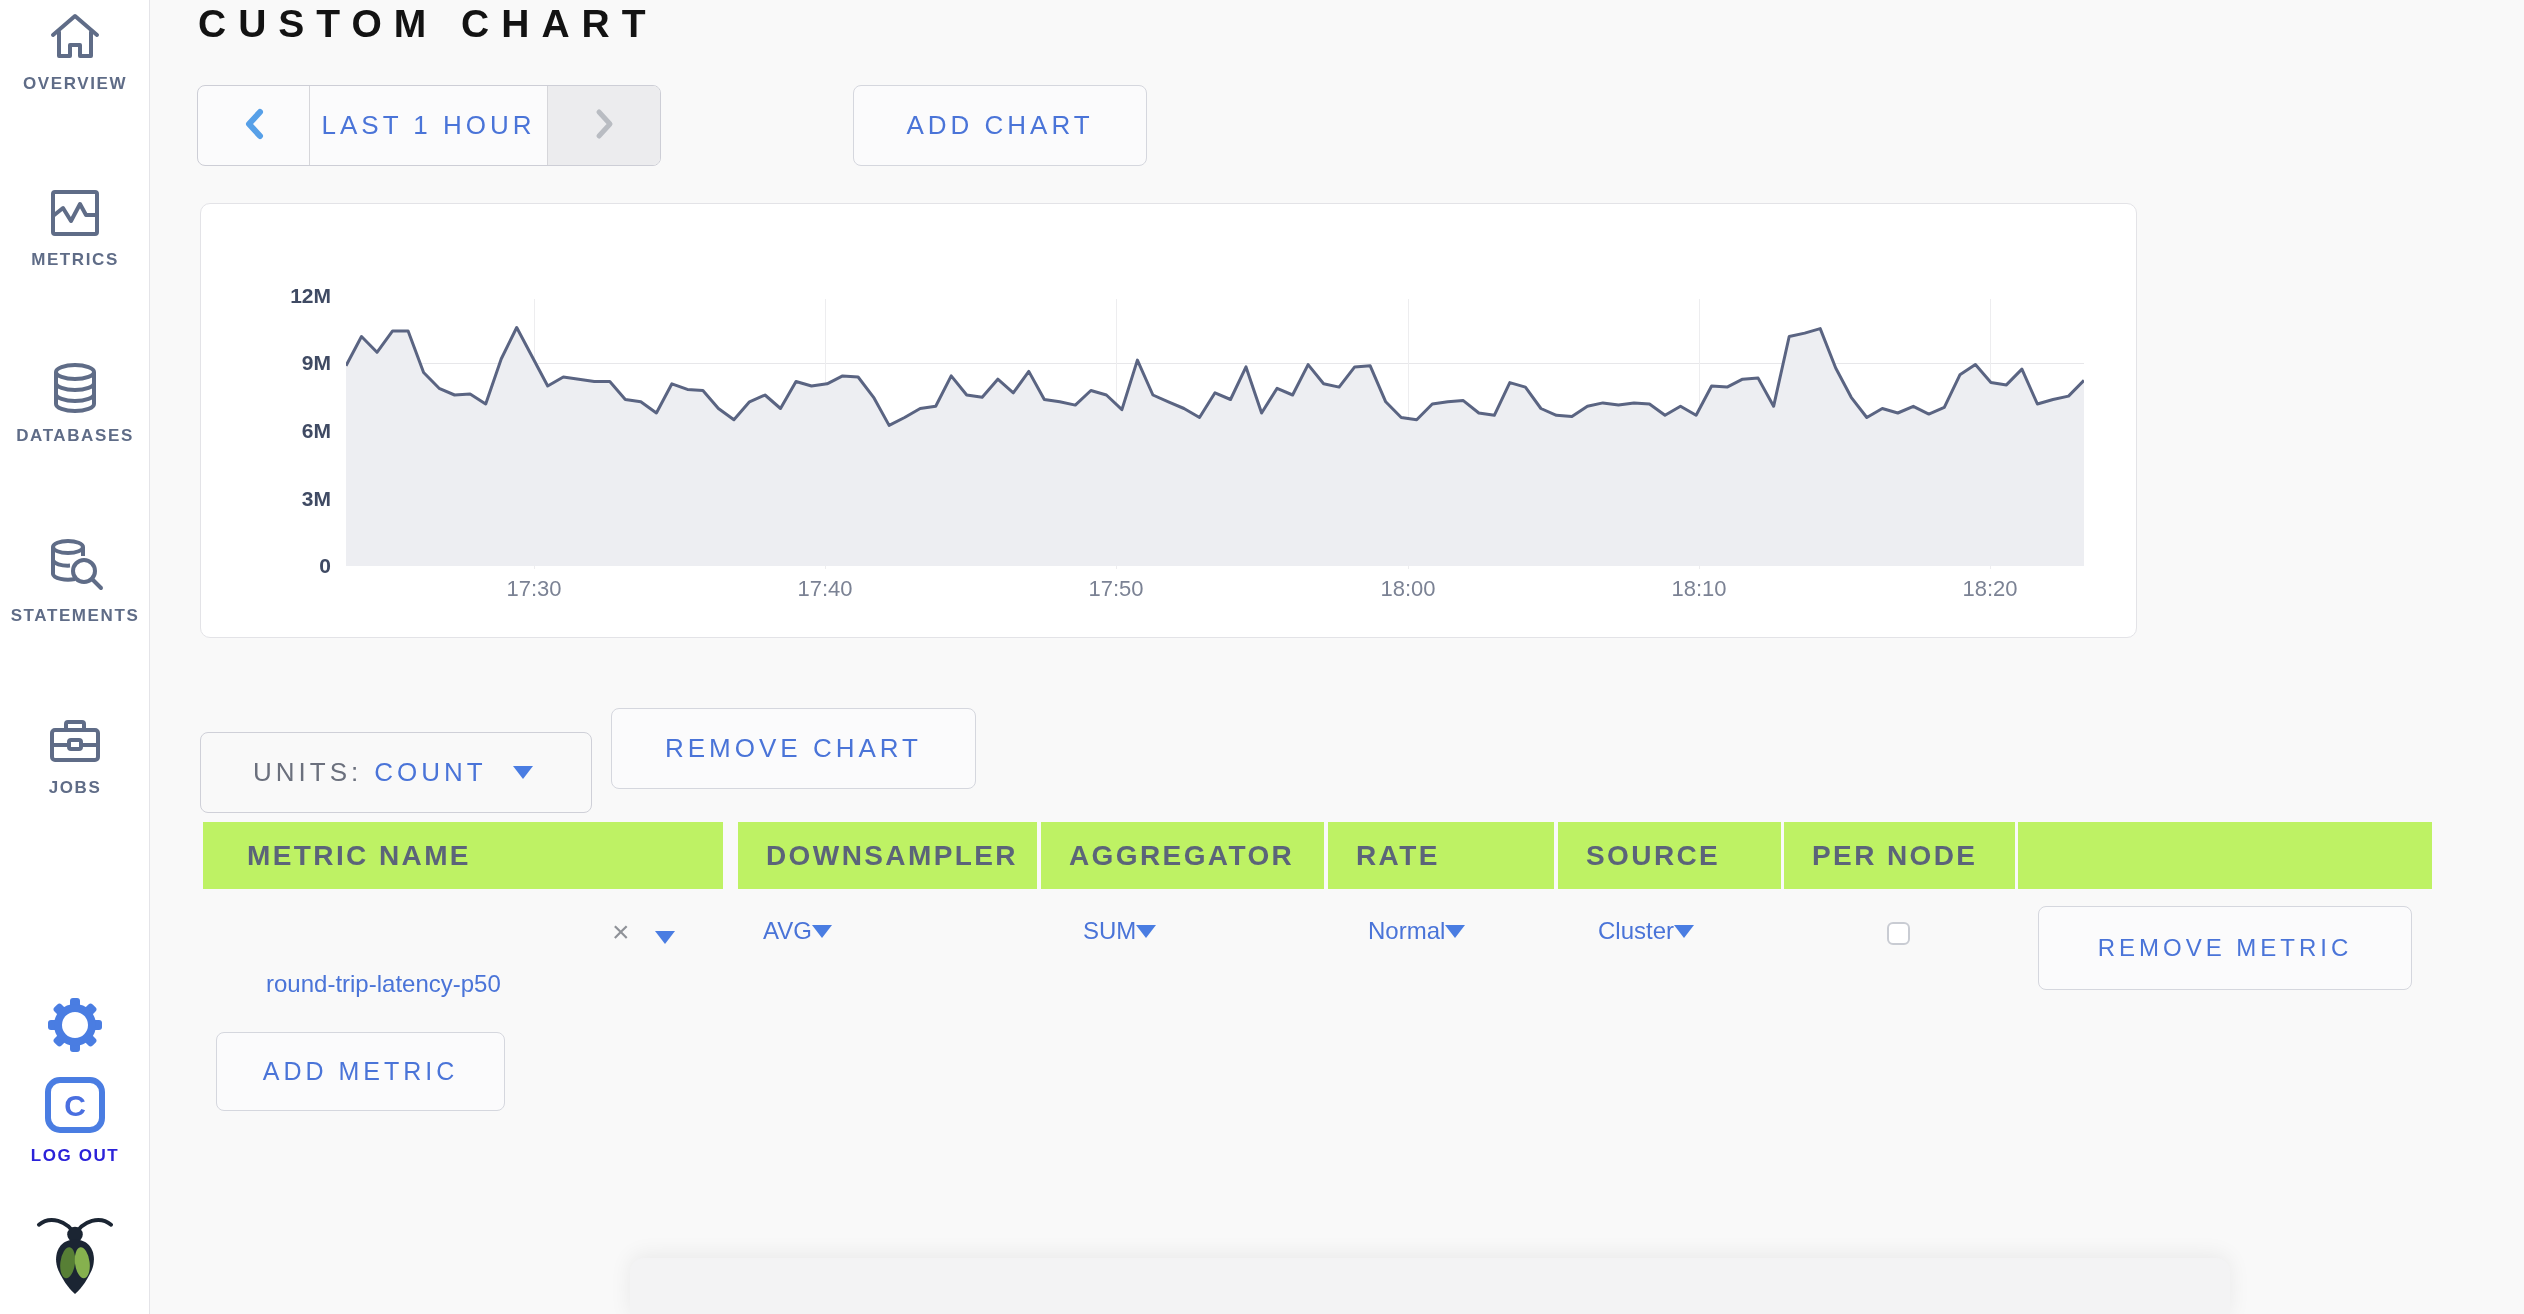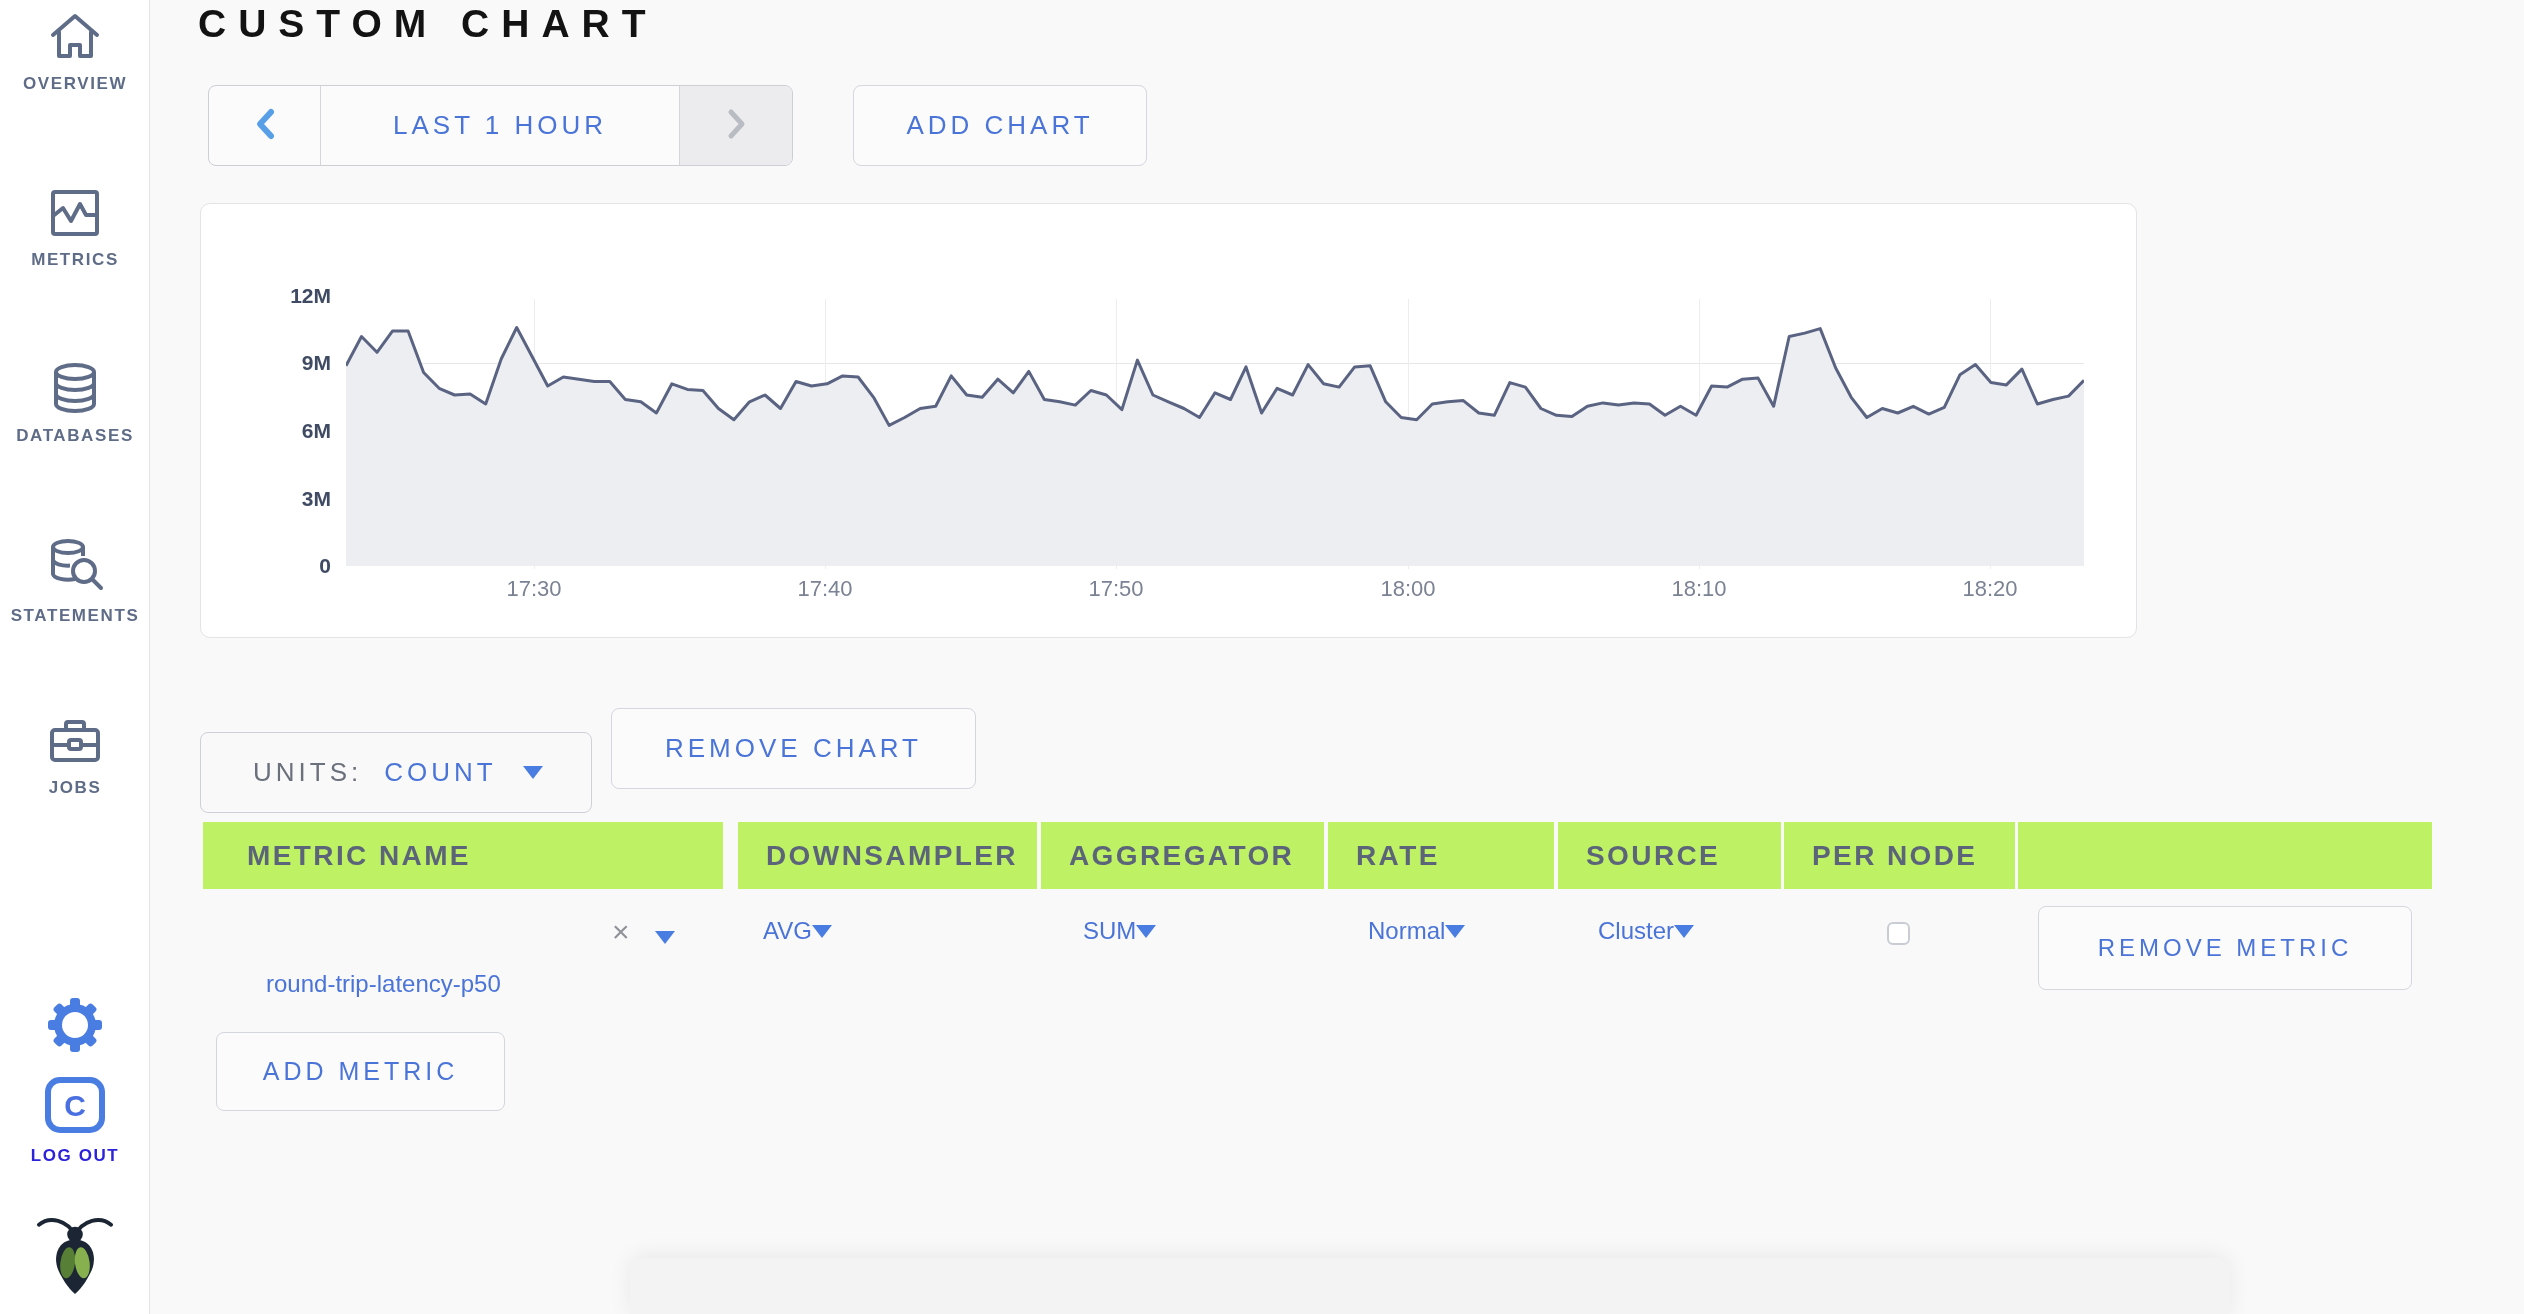--- a/index.html
+++ b/index.html
@@ -24,21 +24,21 @@
   }
   .logout-label { color:#2b22d9; }
   
   .main { position:absolute; left:150px; top:0; width:2374px; height:1314px; }
   .page-title {
     position:absolute; left:48px; top:2px;
     font-size:39px; font-weight:700; letter-spacing:12px; color:#131313;
   }
   
   .timerange {
-    position:absolute; left:58px; top:85px; width:585px; height:81px;
+    position:absolute; left:47px; top:85px; width:464px; height:81px;
     display:flex; border:1px solid #cdced6; border-radius:8px; background:#fbfbfc;
     overflow:hidden;
   }
   .tr-seg { display:flex; align-items:center; justify-content:center; }
   .tr-prev { width:111px; cursor:pointer; }
   .tr-label {
     flex:1; border-left:1px solid #d6d6da; border-right:1px solid #d6d6da;
     font-size:26px; letter-spacing:4px; color:#4a74d8; cursor:pointer; font-weight:400;
   }
   .tr-next { width:112px; background:#ececee; cursor:default; }
@@ -64,21 +64,21 @@
   .hgrid { position:absolute; left:145px; width:1738px; height:1px; background:#e7e7ea; }
   .vgrid { position:absolute; top:95px; width:1px; height:270px; background:#ededef; }
   #chart-svg { position:absolute; left:145px; top:92px; }
   
   .units-btn {
     position:absolute; left:50px; top:732px; width:392px; height:81px;
     border:1px solid #cfd0d8; border-radius:8px; background:transparent;
     display:flex; align-items:center; cursor:pointer; padding-left:52px;
   }
   .units-lab { font-size:26px; letter-spacing:4px; color:#6b707d; }
-  .units-val { font-size:26px; letter-spacing:4px; color:#4a74d8; margin-left:22px; }
+  .units-val { font-size:26px; letter-spacing:4px; color:#4a74d8; margin-left:12px; }
   .remove-chart-btn { position:absolute; left:461px; top:708px; width:365px; height:81px; }
   .caret {
     display:inline-block; width:0; height:0;
     border-left:10px solid transparent; border-right:10px solid transparent;
     border-top:13px solid #4a7de2;
   }
   .units-btn .caret { margin-left:26px; }
   
   .th {
     position:absolute; top:822px; height:67px; background:#bef264;

